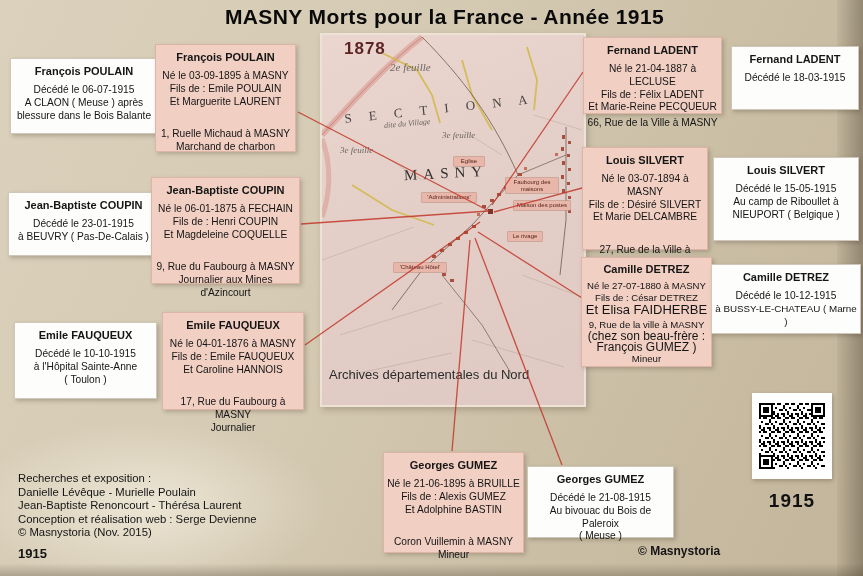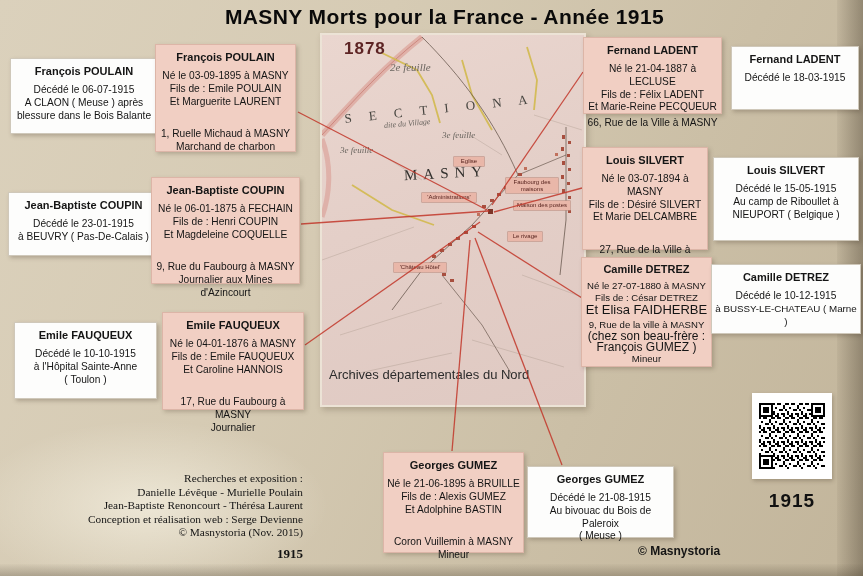--- a/index.html
+++ b/index.html
@@ -32,22 +32,22 @@
   #lines{position:absolute;left:0;top:0;z-index:5;pointer-events:none;}
   
   .card{position:absolute;z-index:10;box-sizing:border-box;text-align:center;color:#151515;
         padding:6px 3px 4px 3px;}
   .card.white{background:#fdfdfc;border:1px solid #cfc8ba;box-shadow:1.5px 2px 4px rgba(70,55,40,.28);}
   .card.pink{background:#f1cfc3;border:1px solid #dcb5a7;box-shadow:1.5px 2px 4px rgba(70,55,40,.25);}
   .cname{font-weight:bold;font-size:11px;margin-bottom:7px;}
   .ln{font-size:10.2px;line-height:12.8px;}
   .grp{margin-top:20px;}
   
-  #credits{position:absolute;left:18px;top:472px;width:285px;text-align:right;z-index:10;
-           font-size:11.3px;line-height:13.6px;color:#141414;font-family:Liberation Serif, serif;}
+  #credits{position:absolute;left:18px;top:472px;width:285px;text-align:left;z-index:10;
+           font-size:11.3px;line-height:13.6px;color:#141414;}
   #credits-year{margin-top:7px;font-weight:bold;font-size:13px;}
   
   #qr-box{position:absolute;left:752px;top:393px;width:80px;height:86px;background:#fff;
           box-shadow:1px 2px 4px rgba(70,55,40,.3);z-index:10;display:flex;align-items:center;justify-content:center;}
   #qr-year{position:absolute;left:752px;top:490px;width:80px;text-align:center;
            font-weight:bold;font-size:19px;color:#111;z-index:10;letter-spacing:1px;}
   #footer-copy{position:absolute;left:638px;top:544px;font-weight:bold;font-size:12px;color:#141414;z-index:10;}
 </style>
 </head>
 <body>

